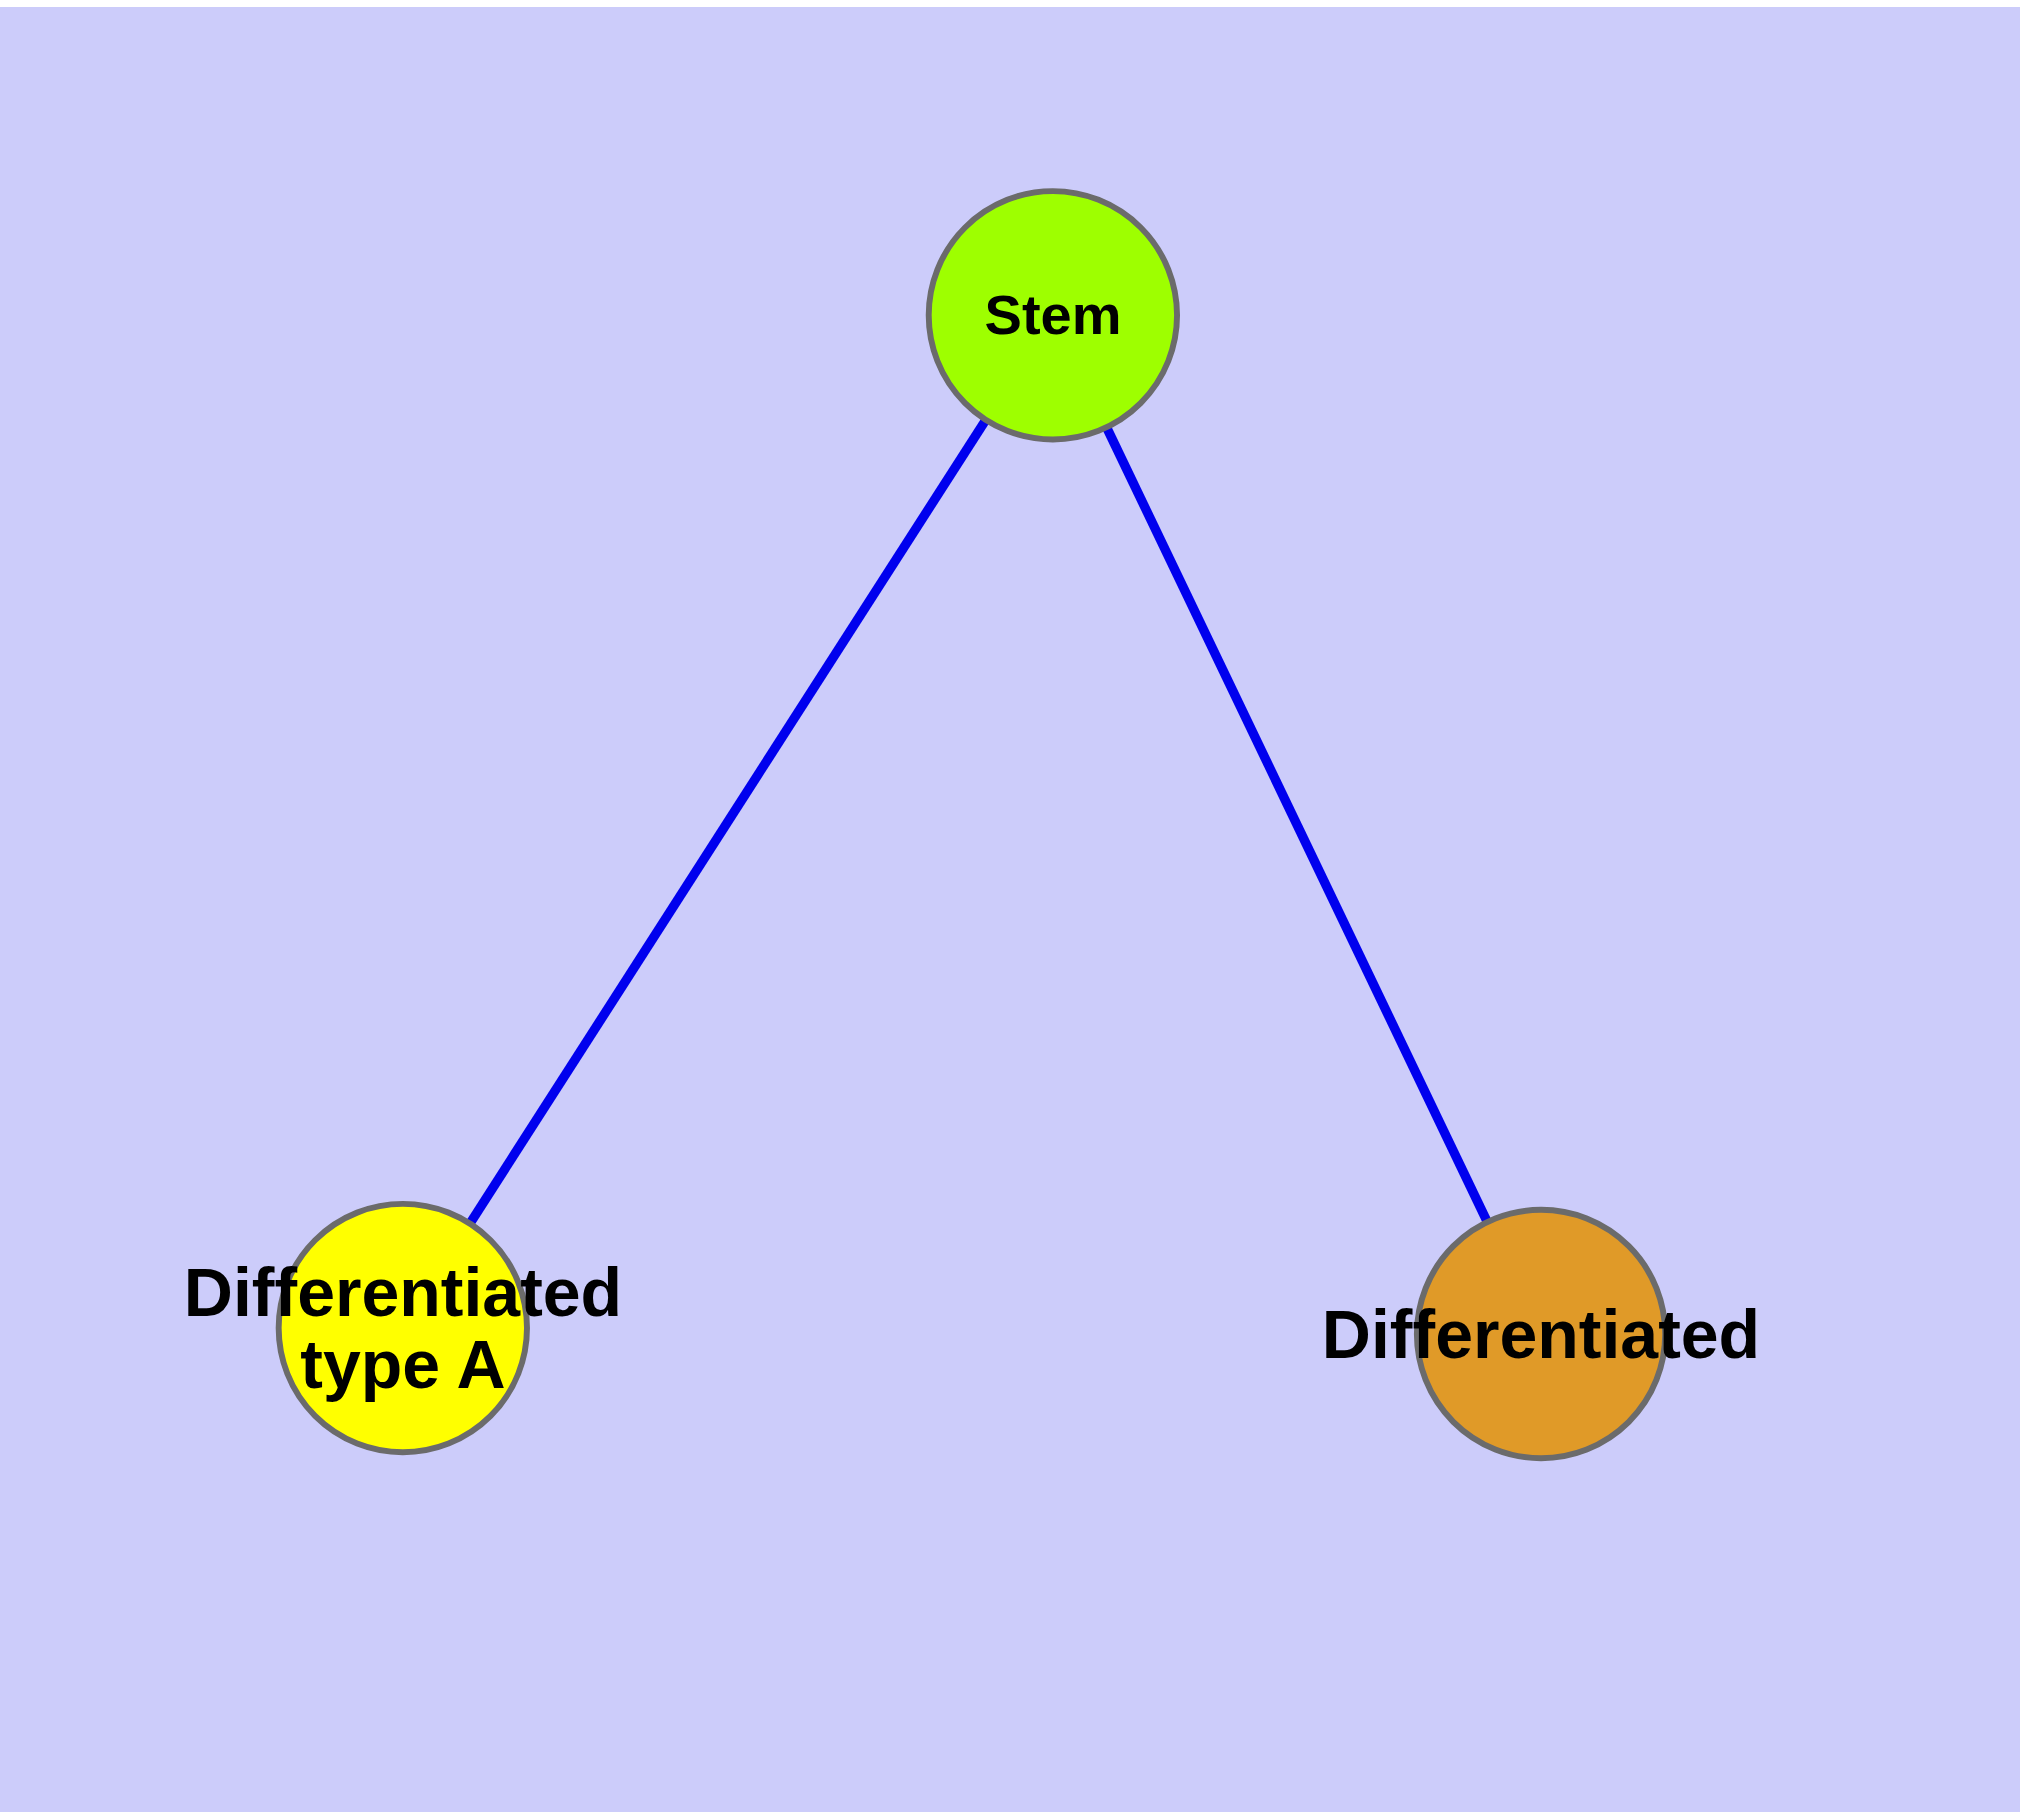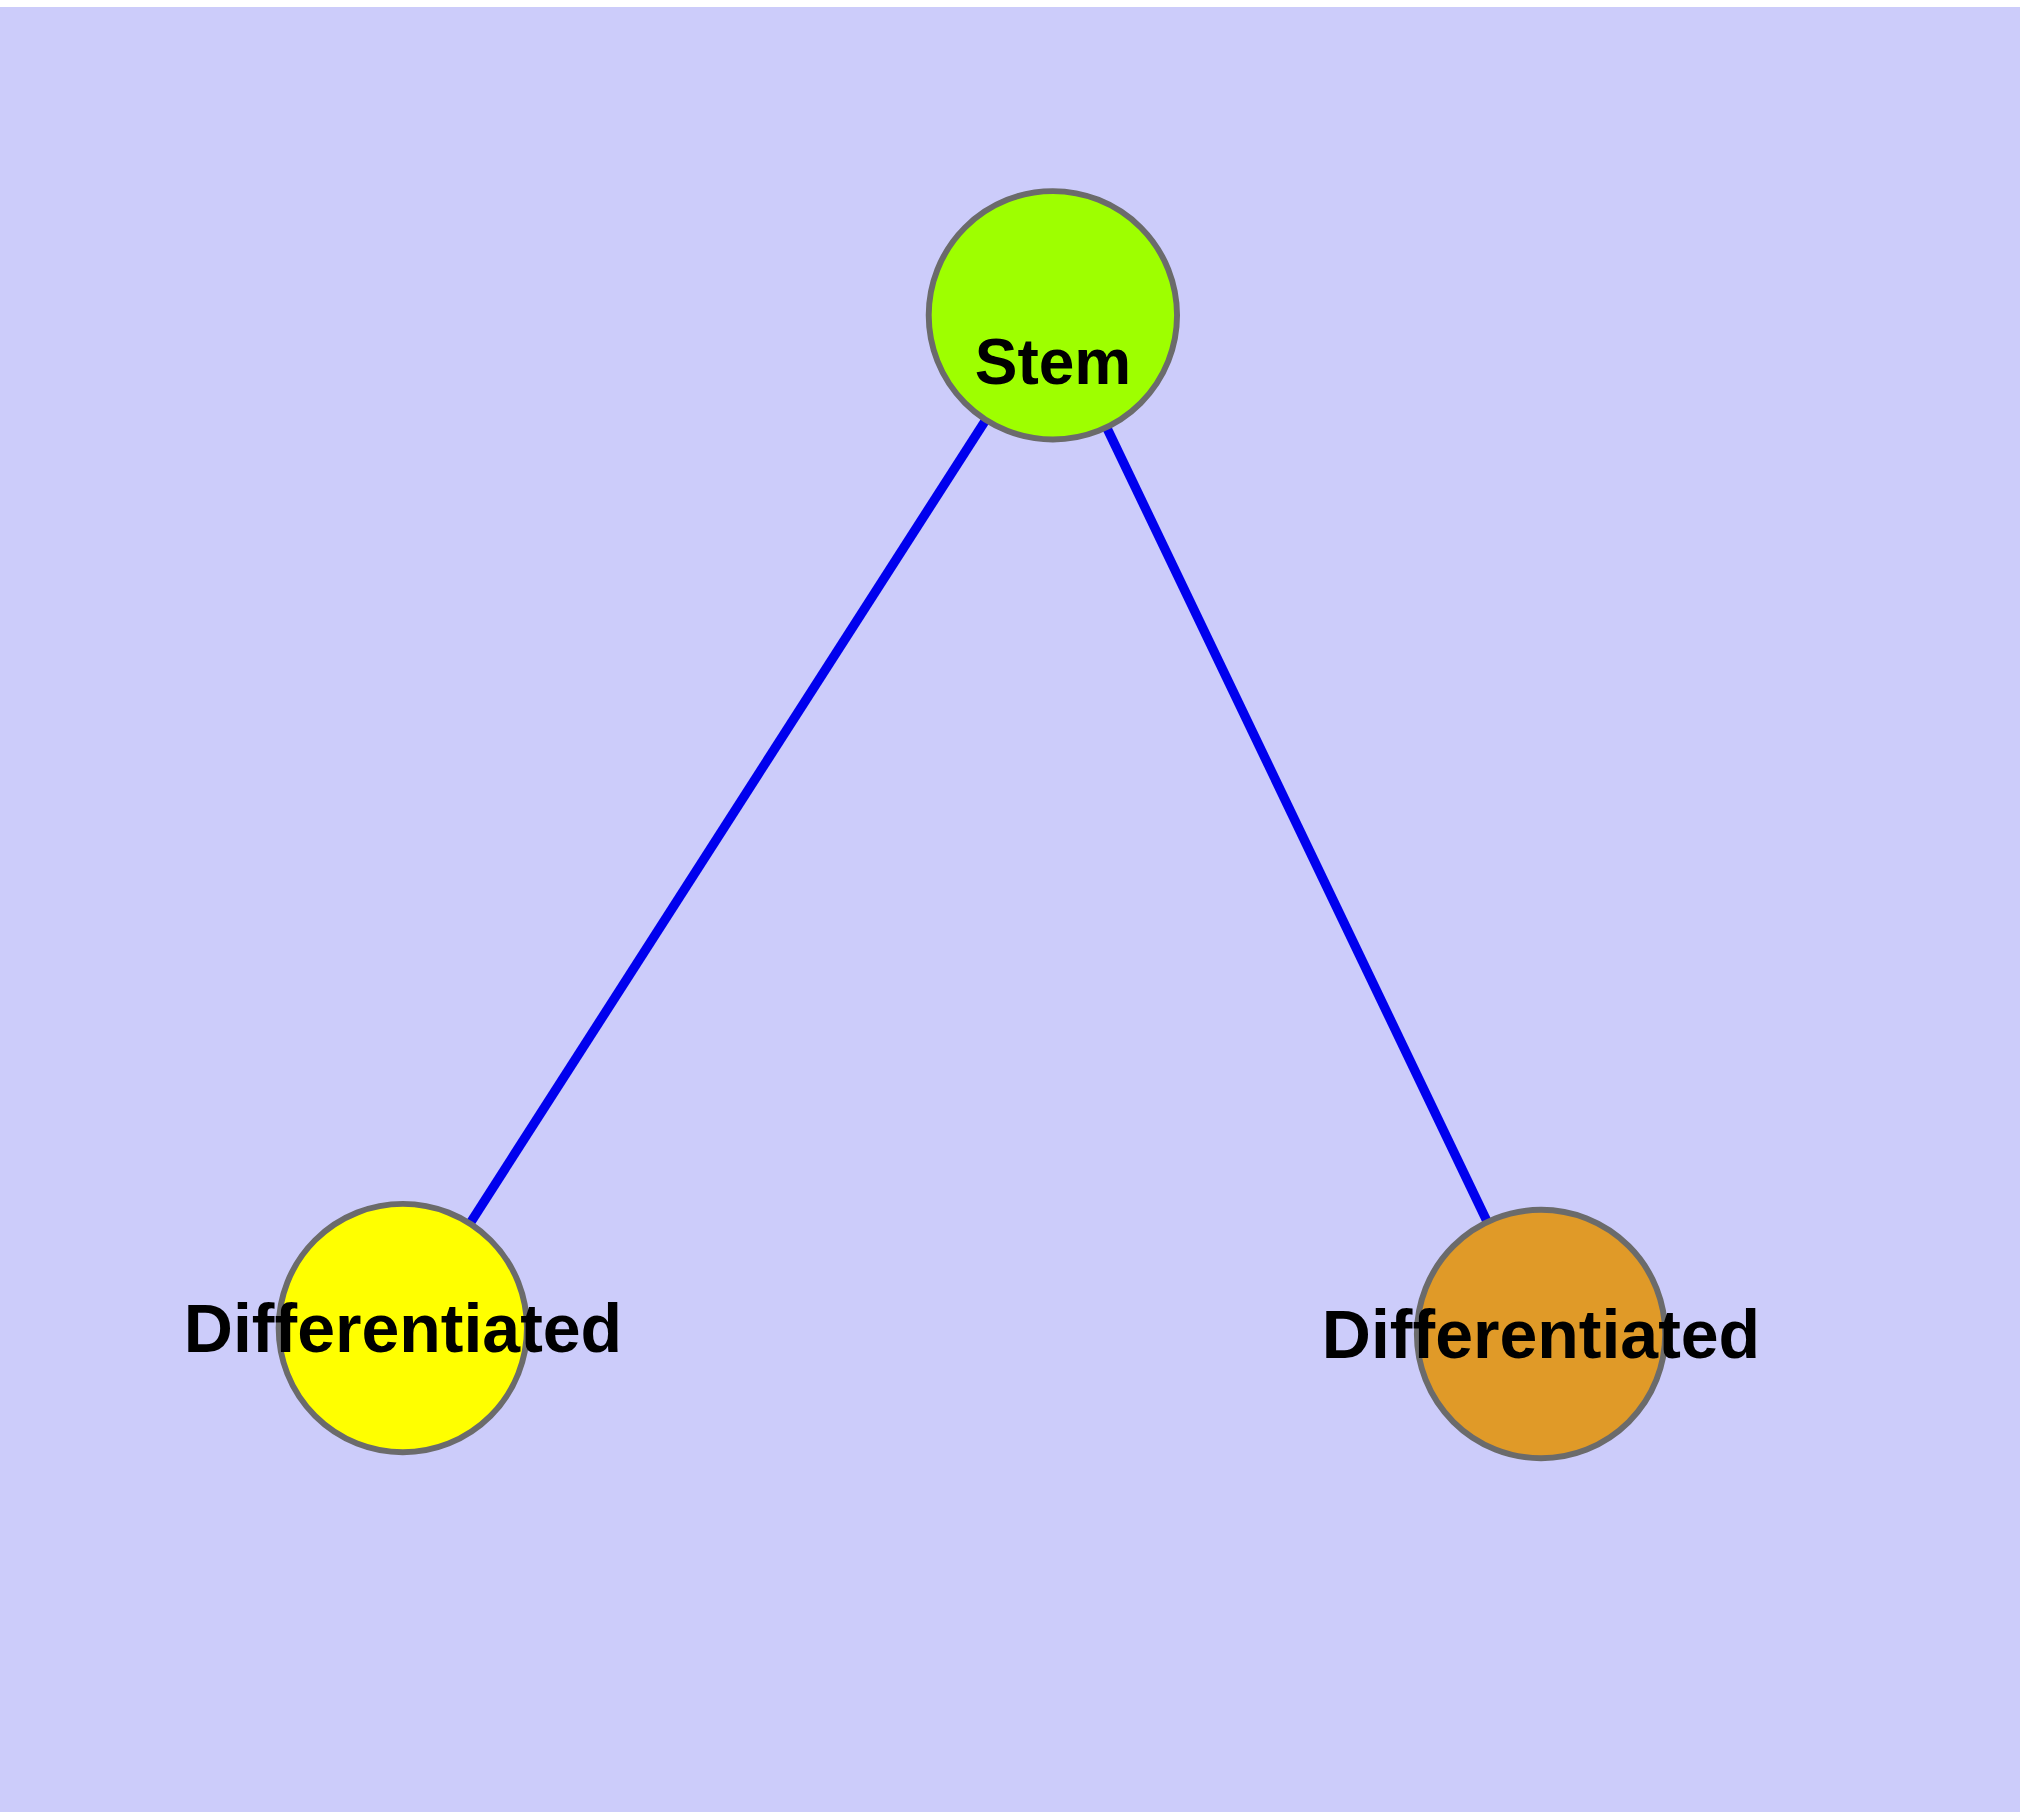--- a/index.html
+++ b/index.html
@@ -55,25 +55,26 @@
         <line x1="1305.0932581225984" y1="503.66336156833904" x2="1754.9067418774016" y2="1442.336638431661" stroke="#0000ee" stroke-width="11" stroke-linecap="butt"></line>
       </g>
     <g id="node-layer">
         <circle cx="1242" cy="372" r="146.5" fill="#9eff00" stroke="#6b6b6b" stroke-width="7"></circle>
         <circle cx="475" cy="1567" r="146.5" fill="#ffff00" stroke="#6b6b6b" stroke-width="7"></circle>
         <circle cx="1818" cy="1574" r="146.5" fill="#e09a28" stroke="#6b6b6b" stroke-width="7"></circle>
       </g>
   </svg>
 
   <div id="label-layer">
-      <div class="node-label" style="left: 1053px; top: 315px; font-size: 64px; margin-top: 48px;">
+      <div class="node-label" style="left: 1053px; top: 315px; font-size: 56px;">
         <span>Stem</span>
       </div>
       <div class="node-label" style="left: 403px; top: 1328px; font-size: 68px;">
         <span>Differentiated</span>
+        <span>type A</span>
       </div>
       <div class="node-label" style="left: 1541px; top: 1334px; font-size: 68px;">
         <span>Differentiated</span>
       </div>
     </div>
 
 </div>
 
 
 </body></html>

